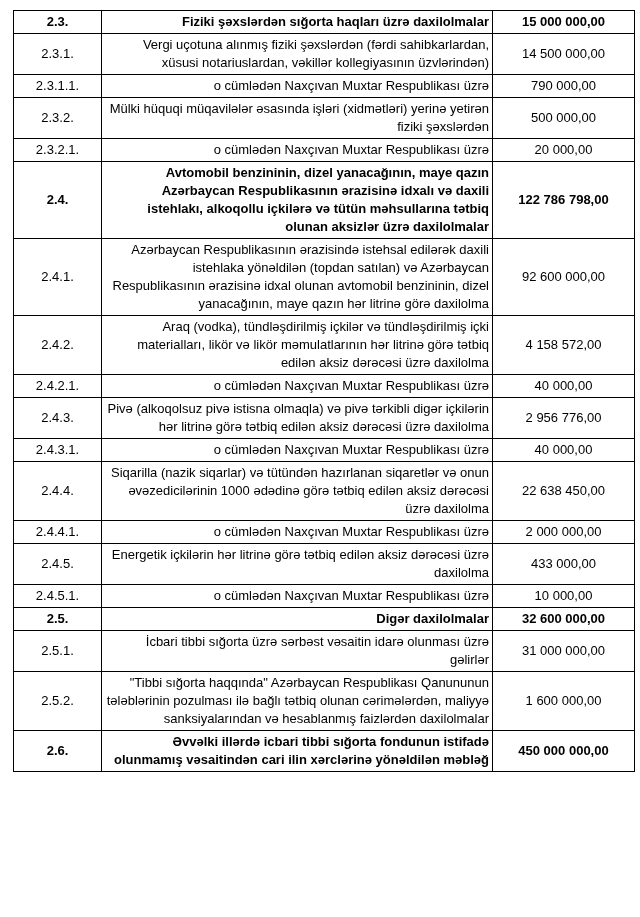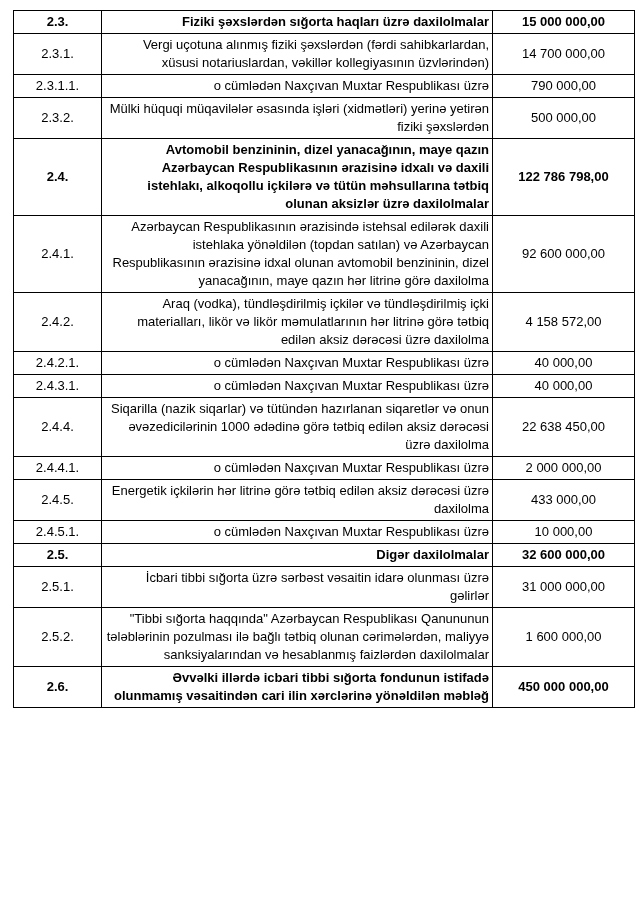--- a/index.html
+++ b/index.html
@@ -62,51 +62,61 @@
     </colgroup>
     <tbody id="table-body">
         <tr class="bold-row">
           <td class="col-code">2.3.</td>
           <td class="col-desc">Fiziki şəxslərdən sığorta haqları üzrə daxilolmalar</td>
           <td class="col-amount">15 000 000,00</td>
         </tr>
         <tr>
           <td class="col-code">2.3.1.</td>
           <td class="col-desc">Vergi uçotuna alınmış fiziki şəxslərdən (fərdi sahibkarlardan, xüsusi notariuslardan, vəkillər kollegiyasının üzvlərindən)</td>
-          <td class="col-amount">14 700 000,00</td>
+          <td class="col-amount">14 500 000,00</td>
         </tr>
         <tr>
           <td class="col-code">2.3.1.1.</td>
           <td class="col-desc">o cümlədən Naxçıvan Muxtar Respublikası üzrə</td>
           <td class="col-amount">790 000,00</td>
         </tr>
         <tr>
           <td class="col-code">2.3.2.</td>
           <td class="col-desc">Mülki hüquqi müqavilələr əsasında işləri (xidmətləri) yerinə yetirən fiziki şəxslərdən</td>
           <td class="col-amount">500 000,00</td>
+        </tr>
+        <tr>
+          <td class="col-code">2.3.2.1.</td>
+          <td class="col-desc">o cümlədən Naxçıvan Muxtar Respublikası üzrə</td>
+          <td class="col-amount">20 000,00</td>
         </tr>
         <tr class="bold-row">
           <td class="col-code">2.4.</td>
           <td class="col-desc">Avtomobil benzininin, dizel yanacağının, maye qazın Azərbaycan Respublikasının ərazisinə idxalı və daxili istehlakı, alkoqollu içkilərə və tütün məhsullarına tətbiq olunan aksizlər üzrə daxilolmalar</td>
           <td class="col-amount">122 786 798,00</td>
         </tr>
         <tr>
           <td class="col-code">2.4.1.</td>
           <td class="col-desc">Azərbaycan Respublikasının ərazisində istehsal edilərək daxili istehlaka yönəldilən (topdan satılan) və Azərbaycan Respublikasının ərazisinə idxal olunan avtomobil benzininin, dizel yanacağının, maye qazın hər litrinə görə daxilolma</td>
           <td class="col-amount">92 600 000,00</td>
         </tr>
         <tr>
           <td class="col-code">2.4.2.</td>
           <td class="col-desc">Araq (vodka), tündləşdirilmiş içkilər və tündləşdirilmiş içki materialları, likör və likör məmulatlarının hər litrinə görə tətbiq edilən aksiz dərəcəsi üzrə daxilolma</td>
           <td class="col-amount">4 158 572,00</td>
         </tr>
         <tr>
           <td class="col-code">2.4.2.1.</td>
           <td class="col-desc">o cümlədən Naxçıvan Muxtar Respublikası üzrə</td>
           <td class="col-amount">40 000,00</td>
+        </tr>
+        <tr>
+          <td class="col-code">2.4.3.</td>
+          <td class="col-desc">Pivə (alkoqolsuz pivə istisna olmaqla) və pivə tərkibli digər içkilərin hər litrinə görə tətbiq edilən aksiz dərəcəsi üzrə daxilolma</td>
+          <td class="col-amount">2 956 776,00</td>
         </tr>
         <tr>
           <td class="col-code">2.4.3.1.</td>
           <td class="col-desc">o cümlədən Naxçıvan Muxtar Respublikası üzrə</td>
           <td class="col-amount">40 000,00</td>
         </tr>
         <tr>
           <td class="col-code">2.4.4.</td>
           <td class="col-desc">Siqarilla (nazik siqarlar) və tütündən hazırlanan siqaretlər və onun əvəzedicilərinin 1000 ədədinə görə tətbiq edilən aksiz dərəcəsi üzrə daxilolma</td>
           <td class="col-amount">22 638 450,00</td>

